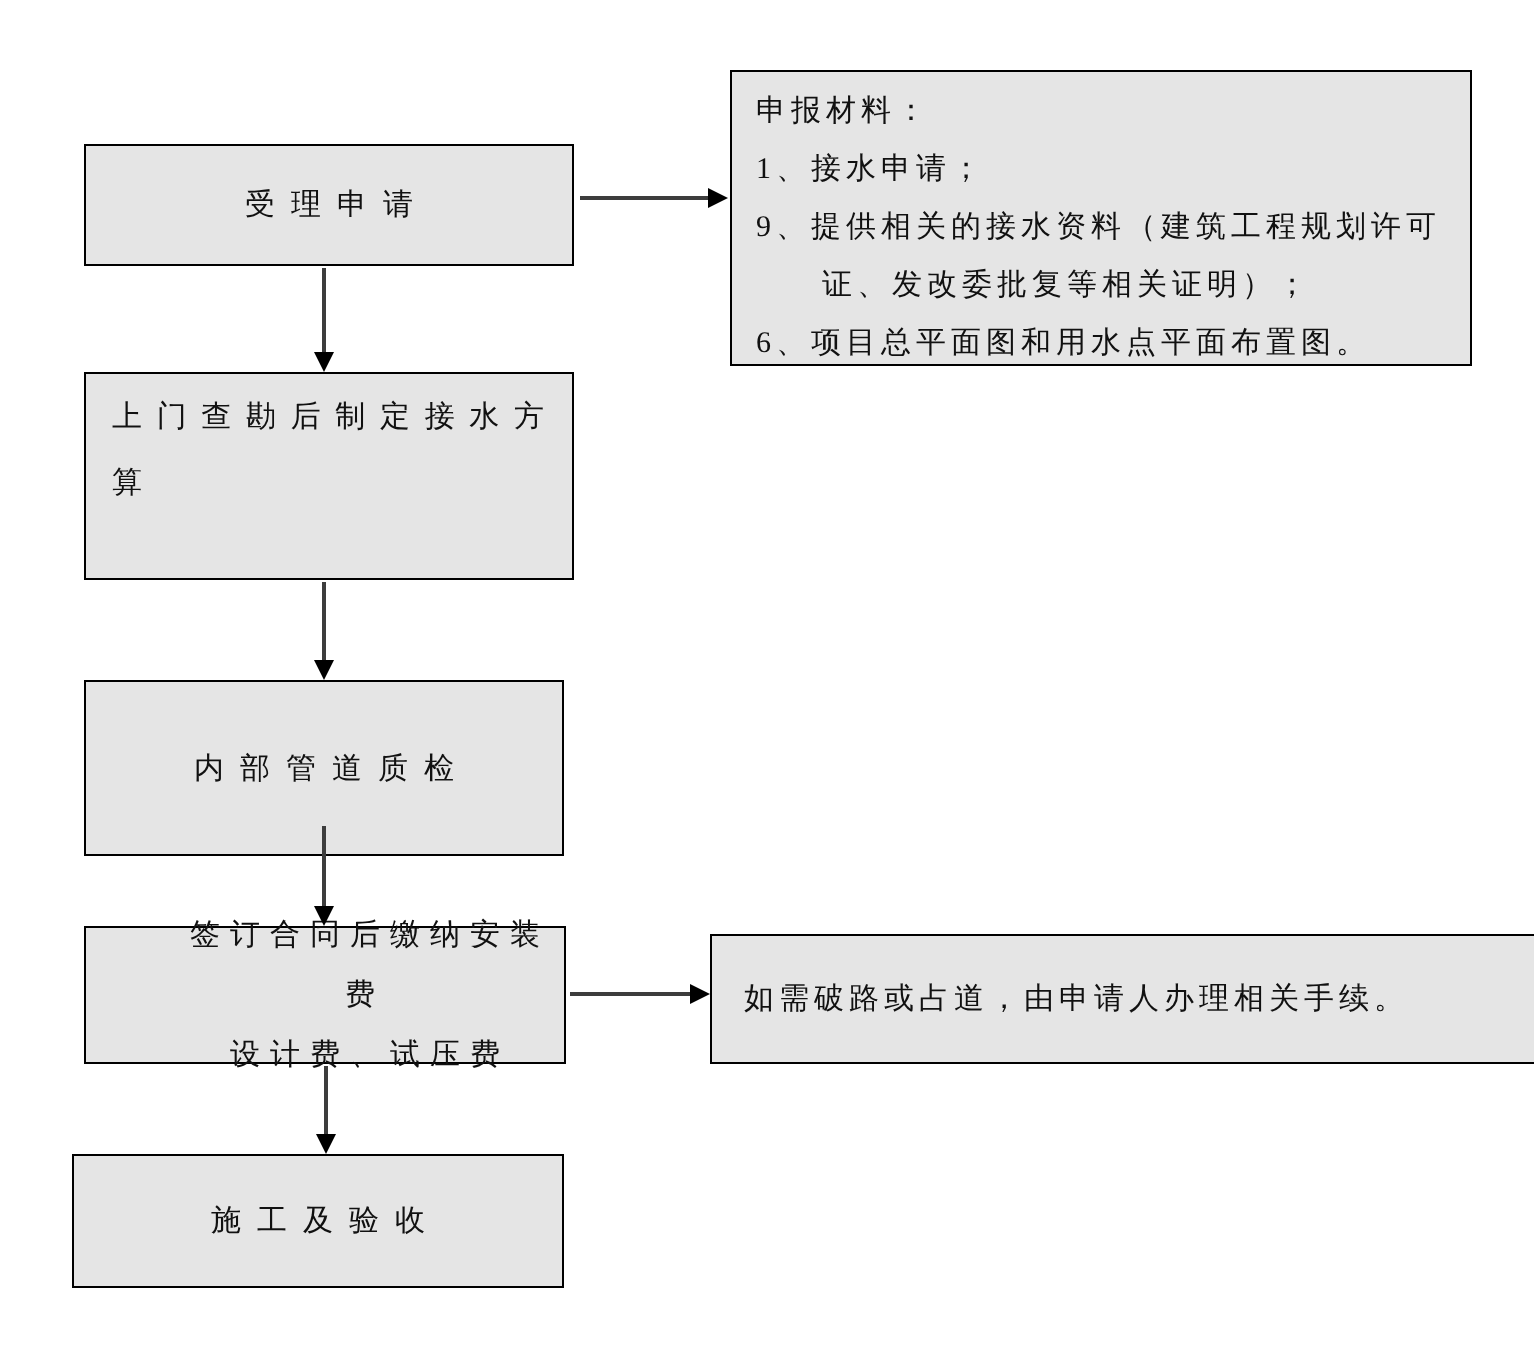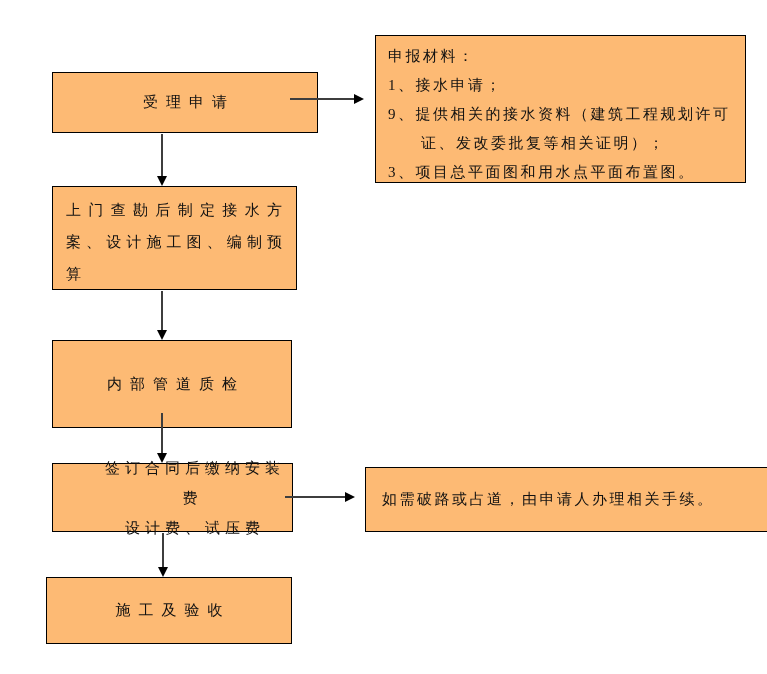--- a/index.html
+++ b/index.html
@@ -10,35 +10,34 @@
     height: 674px;
     background: #ffffff;
     font-family: "Liberation Serif", "DejaVu Serif", serif;
     color: #111111;
     font-size: 15px;
     overflow: hidden;
   }
   .box {
     position: absolute;
     border: 1.5px solid #000000;
-    background: #fdba74;
-    margin-left: 10px;
+    background: #e5e5e5;
   }
   .step-center {
     display: flex;
     flex-direction: column;
     align-items: center;
     justify-content: center;
     text-align: center;
   }
   .ls-wide { letter-spacing: 8px; text-indent: 8px; }
   .ls-mid  { letter-spacing: 5px; text-indent: 5px; padding-left: 40px; }
   
   .justify-box { padding: 7px 13px; line-height: 32px; letter-spacing: 1px; }
-  .jline { text-align: justify; text-align-last: justify; }
+  .jline { text-align: justify; text-align-last: justify; font-family: Liberation Mono, monospace; }
   .jline-last { text-align: left; text-align-last: left; letter-spacing: 6px; }
   
   .note-box { padding: 6px 12px; line-height: 29px; letter-spacing: 2.5px; }
   .note-item { padding-left: 33px; text-indent: -33px; }
   .single-note {
     display: flex;
     align-items: center;
     padding-left: 16px;
     letter-spacing: 2.5px;
   }
@@ -56,34 +55,33 @@
     border-top: 5px solid transparent;
     border-bottom: 5px solid transparent;
     border-left: 10px solid #000000;
   }
 </style>
 </head>
 <body>
 
 <div class="canvas">
 
-  <div class="box step-center ls-wide" style="left:42px; top:72px; width:266px; height:61px;">
+  <div class="box step-center ls-wide" style="left:42px; top:72px; width:245px; height:61px;">
     <span>受理申请</span>
   </div>
 
   <div class="box note-box" style="left:365px; top:35px; width:371px; height:148px;">
     <div>申报材料：</div>
     <div class="note-item">1、接水申请；</div>
     <div class="note-item">9、提供相关的接水资料（建筑工程规划许可证、发改委批复等相关证明）；</div>
-    <div class="note-item">3、项目总平面图和用水点平面布置图。</div>
+    <div class="note-item">6、项目总平面图和用水点平面布置图。</div>
   </div>
 
   <div class="box justify-box" style="left:42px; top:186px; width:245px; height:104px;">
     <div class="jline">上门查勘后制定接水方</div>
-    <div class="jline">案、设计施工图、编制预</div>
     <div class="jline-last">算</div>
   </div>
 
   <div class="box step-center ls-wide" style="left:42px; top:340px; width:240px; height:88px;">
     <span>内部管道质检</span>
   </div>
 
   <div class="box step-center ls-mid" style="left:42px; top:463px; width:241px; height:69px; line-height:30px;">
     <div>签订合同后缴纳安装费</div>
     <div>设计费、试压费</div>

